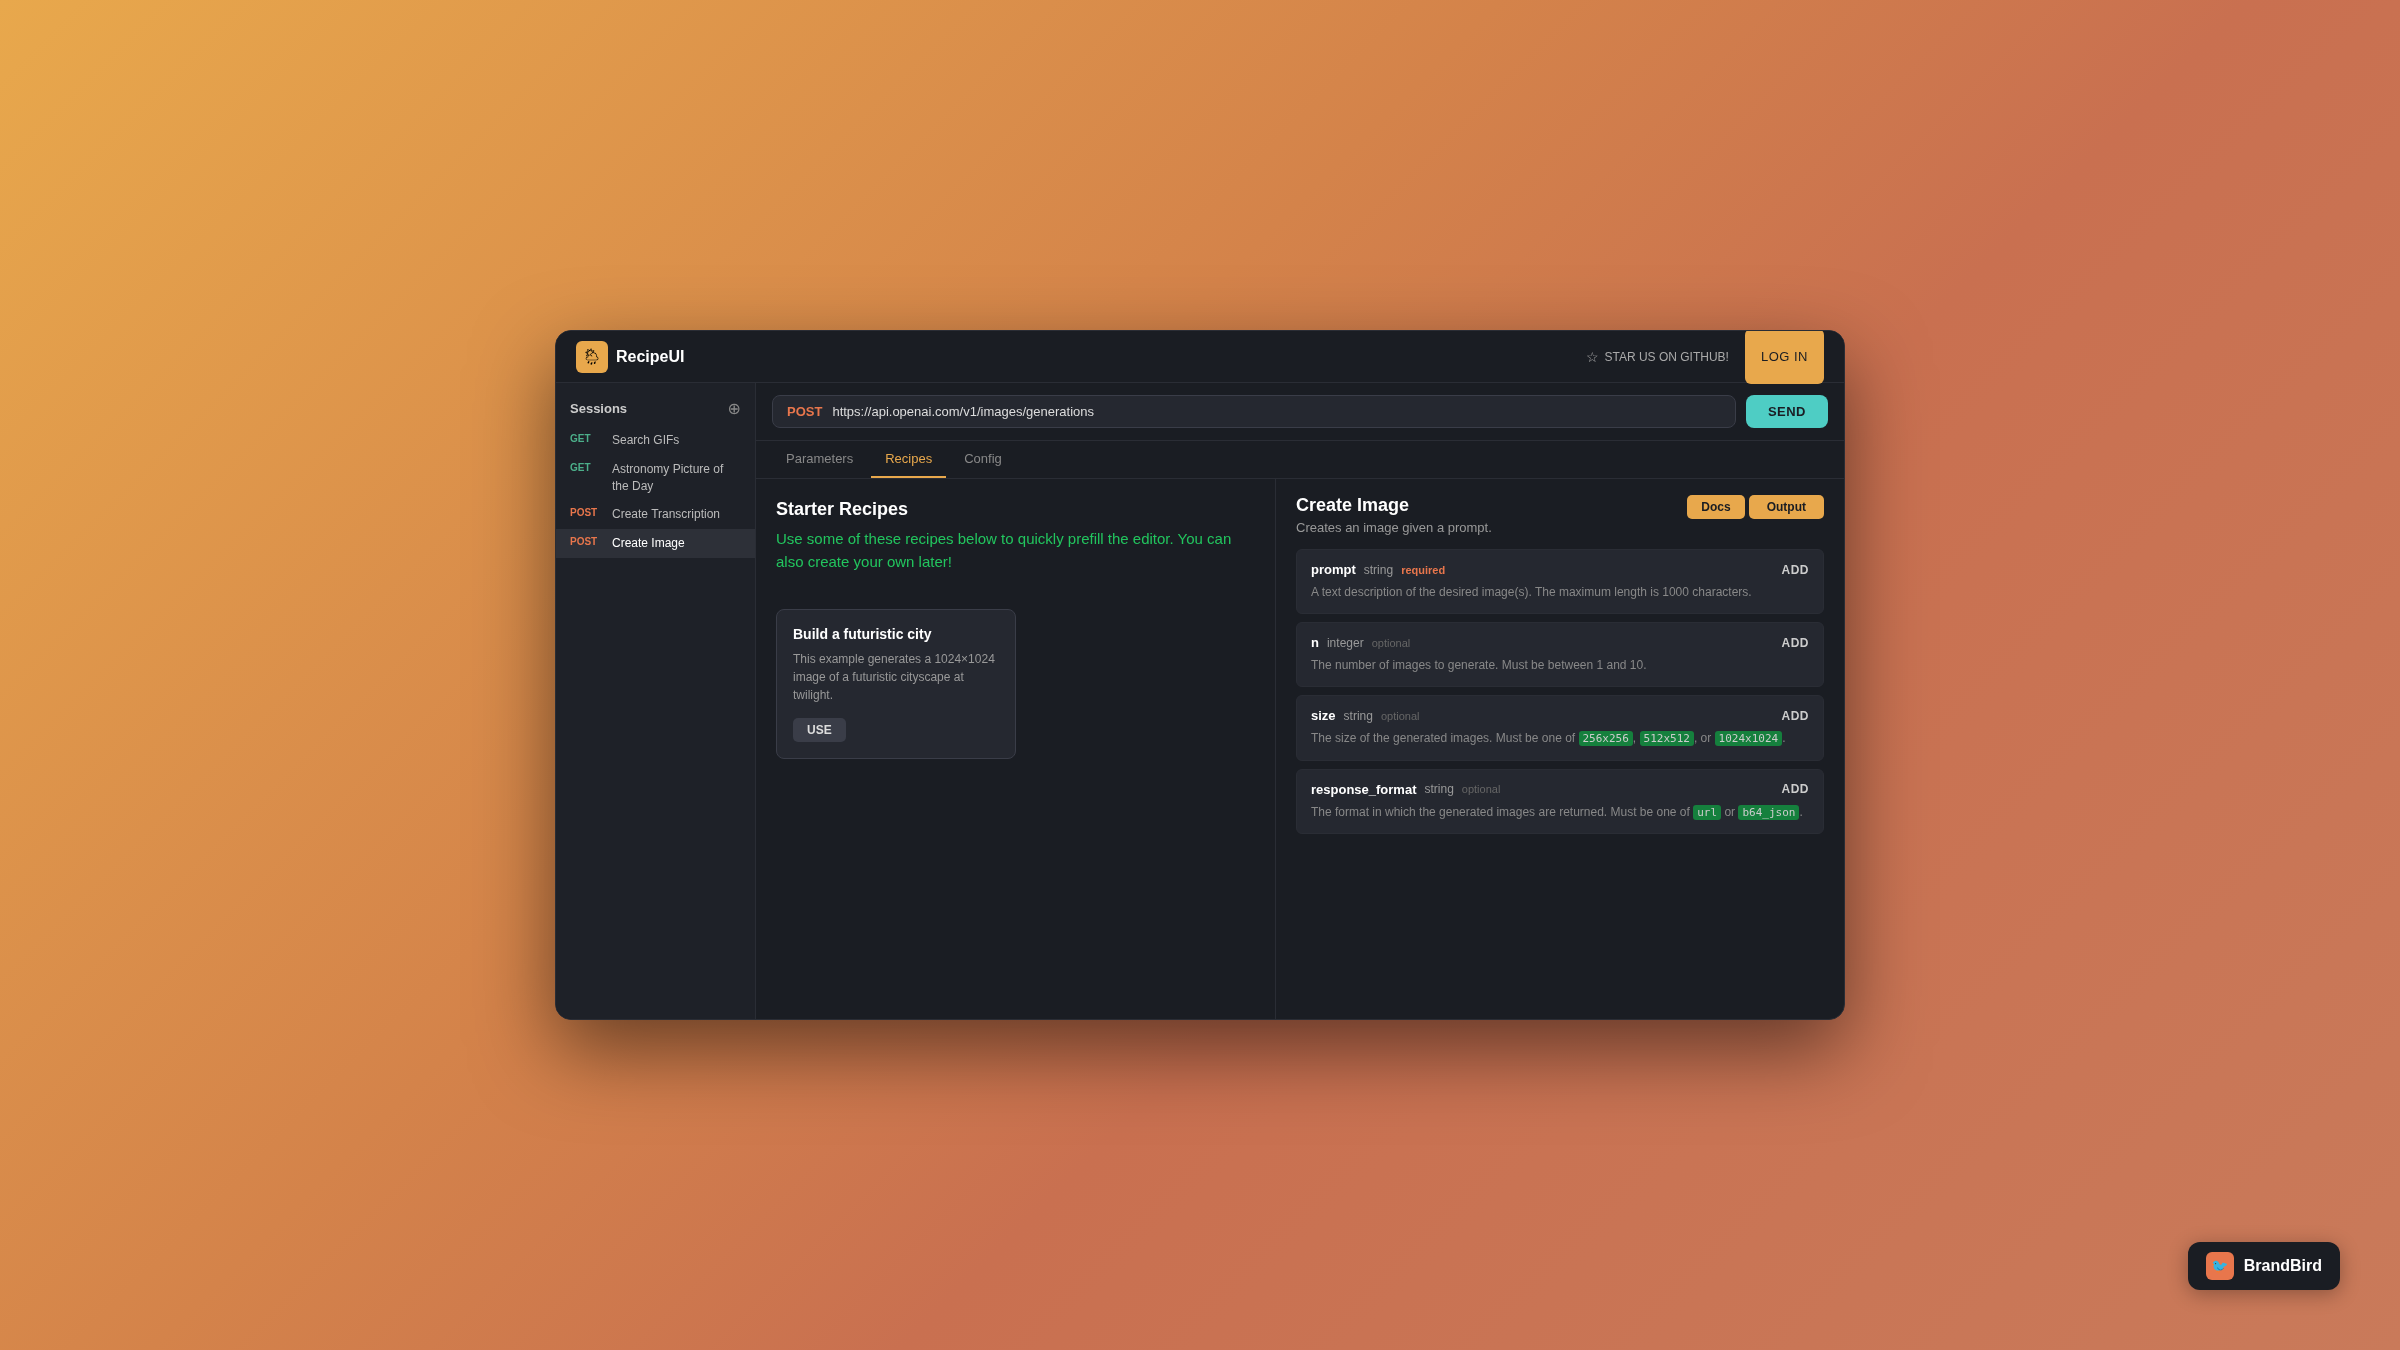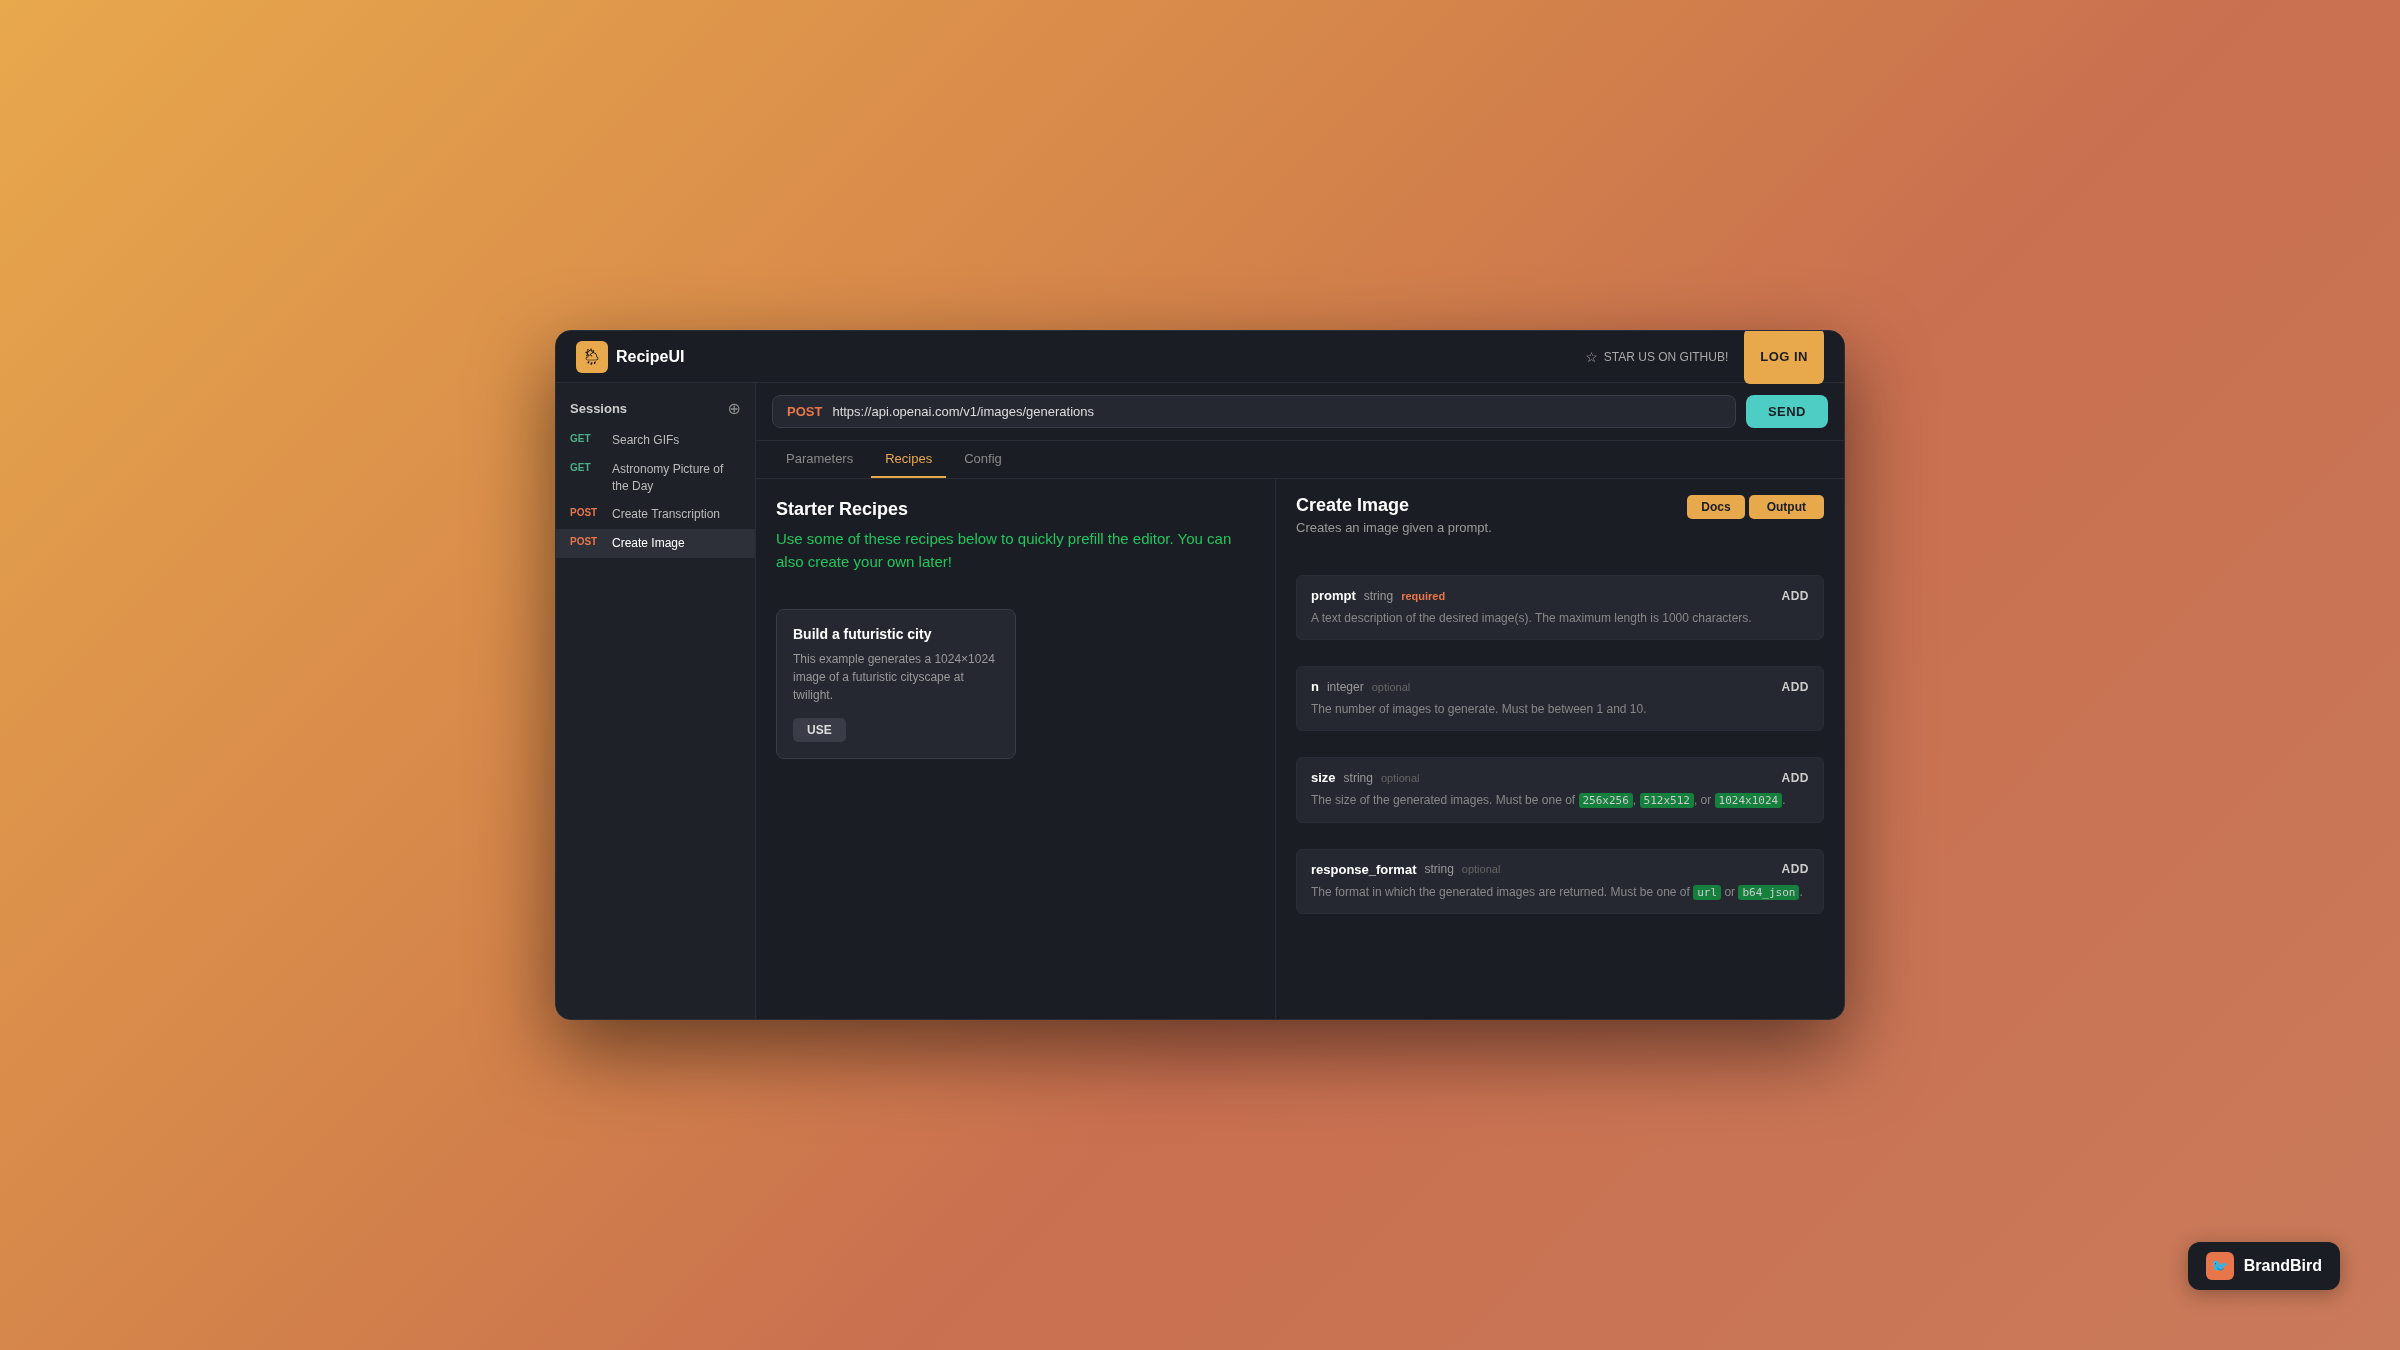--- a/index.html
+++ b/index.html
@@ -68,21 +68,21 @@
       cursor: pointer;
     }
     .star-icon { color: #aaa; font-size: 14px; }
     .login-btn {
       background: #e8a84c;
       color: #1a1d23;
       border: none;
       border-radius: 6px;
       padding: 20px 16px;
       font-size: 13px;
-      font-weight: 700;
+      font-weight: 400;
       cursor: pointer;
       letter-spacing: 0.5px;
     }
     
     .main-layout {
       display: flex;
       flex: 1;
       overflow: hidden;
     }
     
@@ -315,21 +315,20 @@
       flex: 1;
       overflow-y: auto;
       padding: 10px 20px;
     }
     .param-row {
       background: #252830;
       border: 1px solid #2a2d35;
       border-radius: 6px;
       padding: 12px 14px;
       margin-bottom: 8px;
-      margin-top: 26px;
     }
     .param-row-top {
       display: flex;
       align-items: center;
       justify-content: space-between;
       margin-bottom: 6px;
     }
     .param-row-left {
       display: flex;
       align-items: center;

